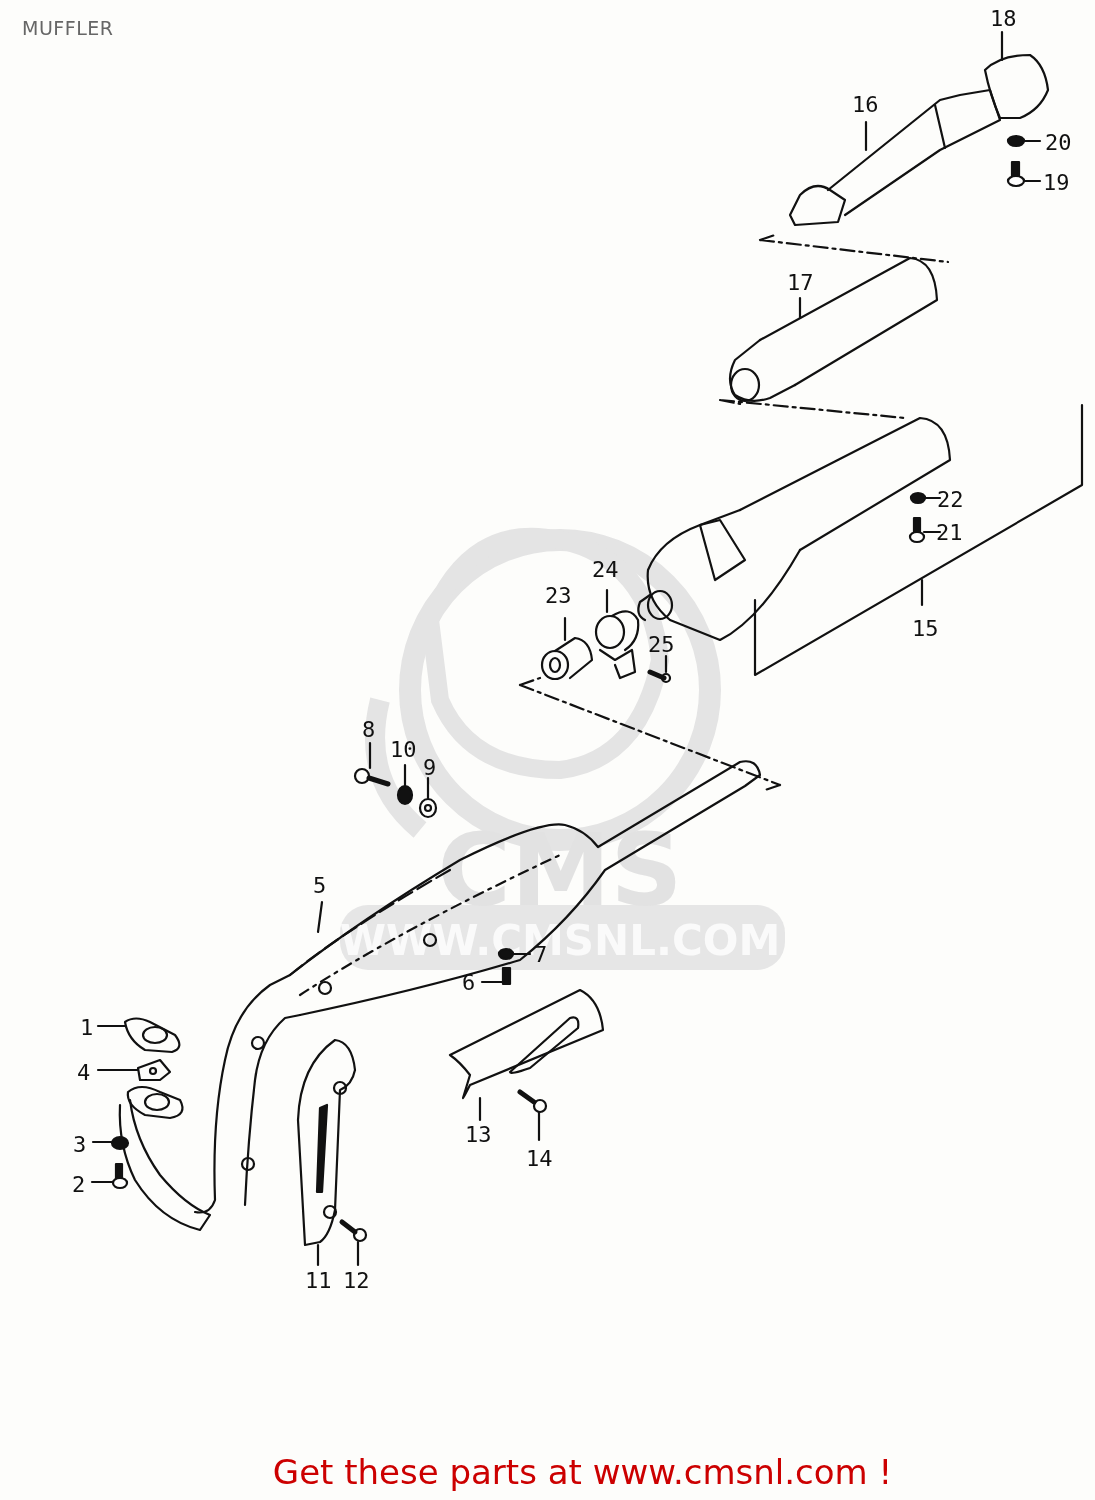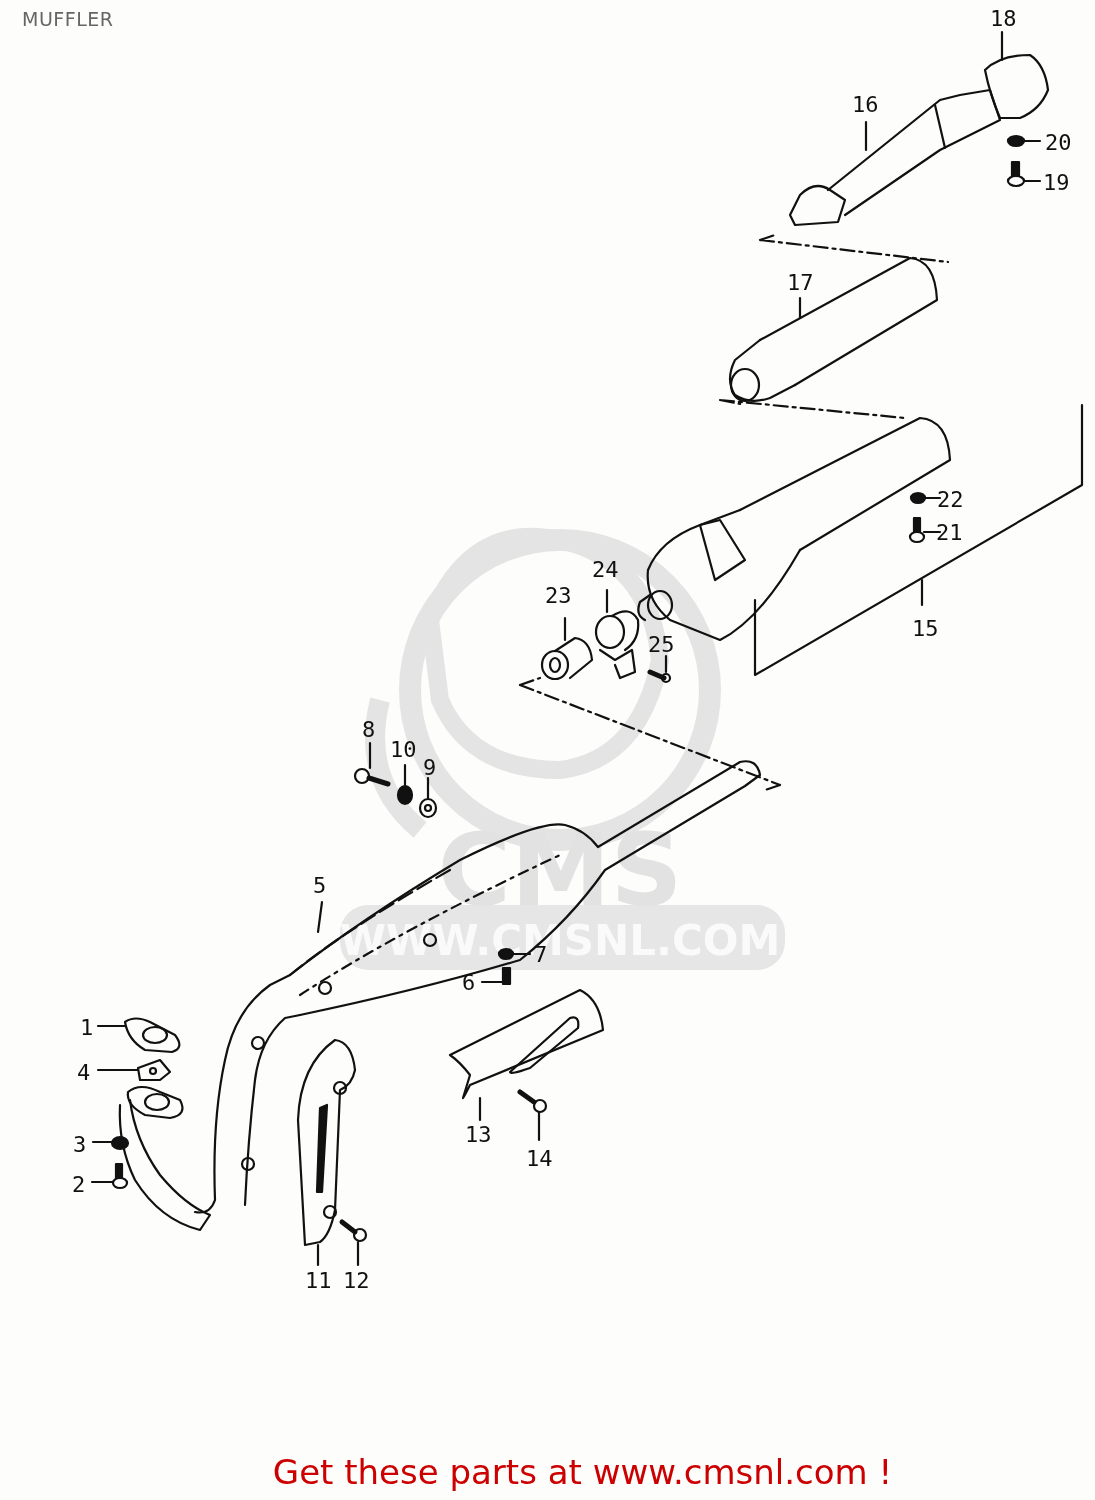--- a/index.html
+++ b/index.html
@@ -1,18 +1,18 @@
 <!DOCTYPE html>
 <html><head>
 <meta charset="utf-8">
 <style>
   html, body { margin:0; padding:0; background:#fdfdfb; }
   body { width:1095px; height:1500px; position:relative; overflow:hidden;
          font-family:"DejaVu Sans", sans-serif; }
-  #page-title { position:absolute; left:22px; top:8px; font-size:19px;
+  #page-title { position:absolute; left:22px; top:17px; font-size:19px;
                 color:#666; letter-spacing:0.5px; font-family:"DejaVu Sans", sans-serif; }
   #diagram { position:absolute; left:0; top:0; width:1095px; height:1500px; }
   .callout { font-family:"DejaVu Sans Mono", monospace; font-size:22px; fill:#111; }
   .watermark-text { font-family:"DejaVu Sans", sans-serif; font-weight:bold; fill:#e2e2e2; }
   #footer { position:absolute; left:0; width:1095px; top:1452px; text-align:center;
             font-size:34px; color:#cc0000; font-family:"DejaVu Sans", sans-serif;padding-left:35px; }
   #footer a { color:#cc0000; text-decoration:none; }
 </style>
 </head>
 <body>

